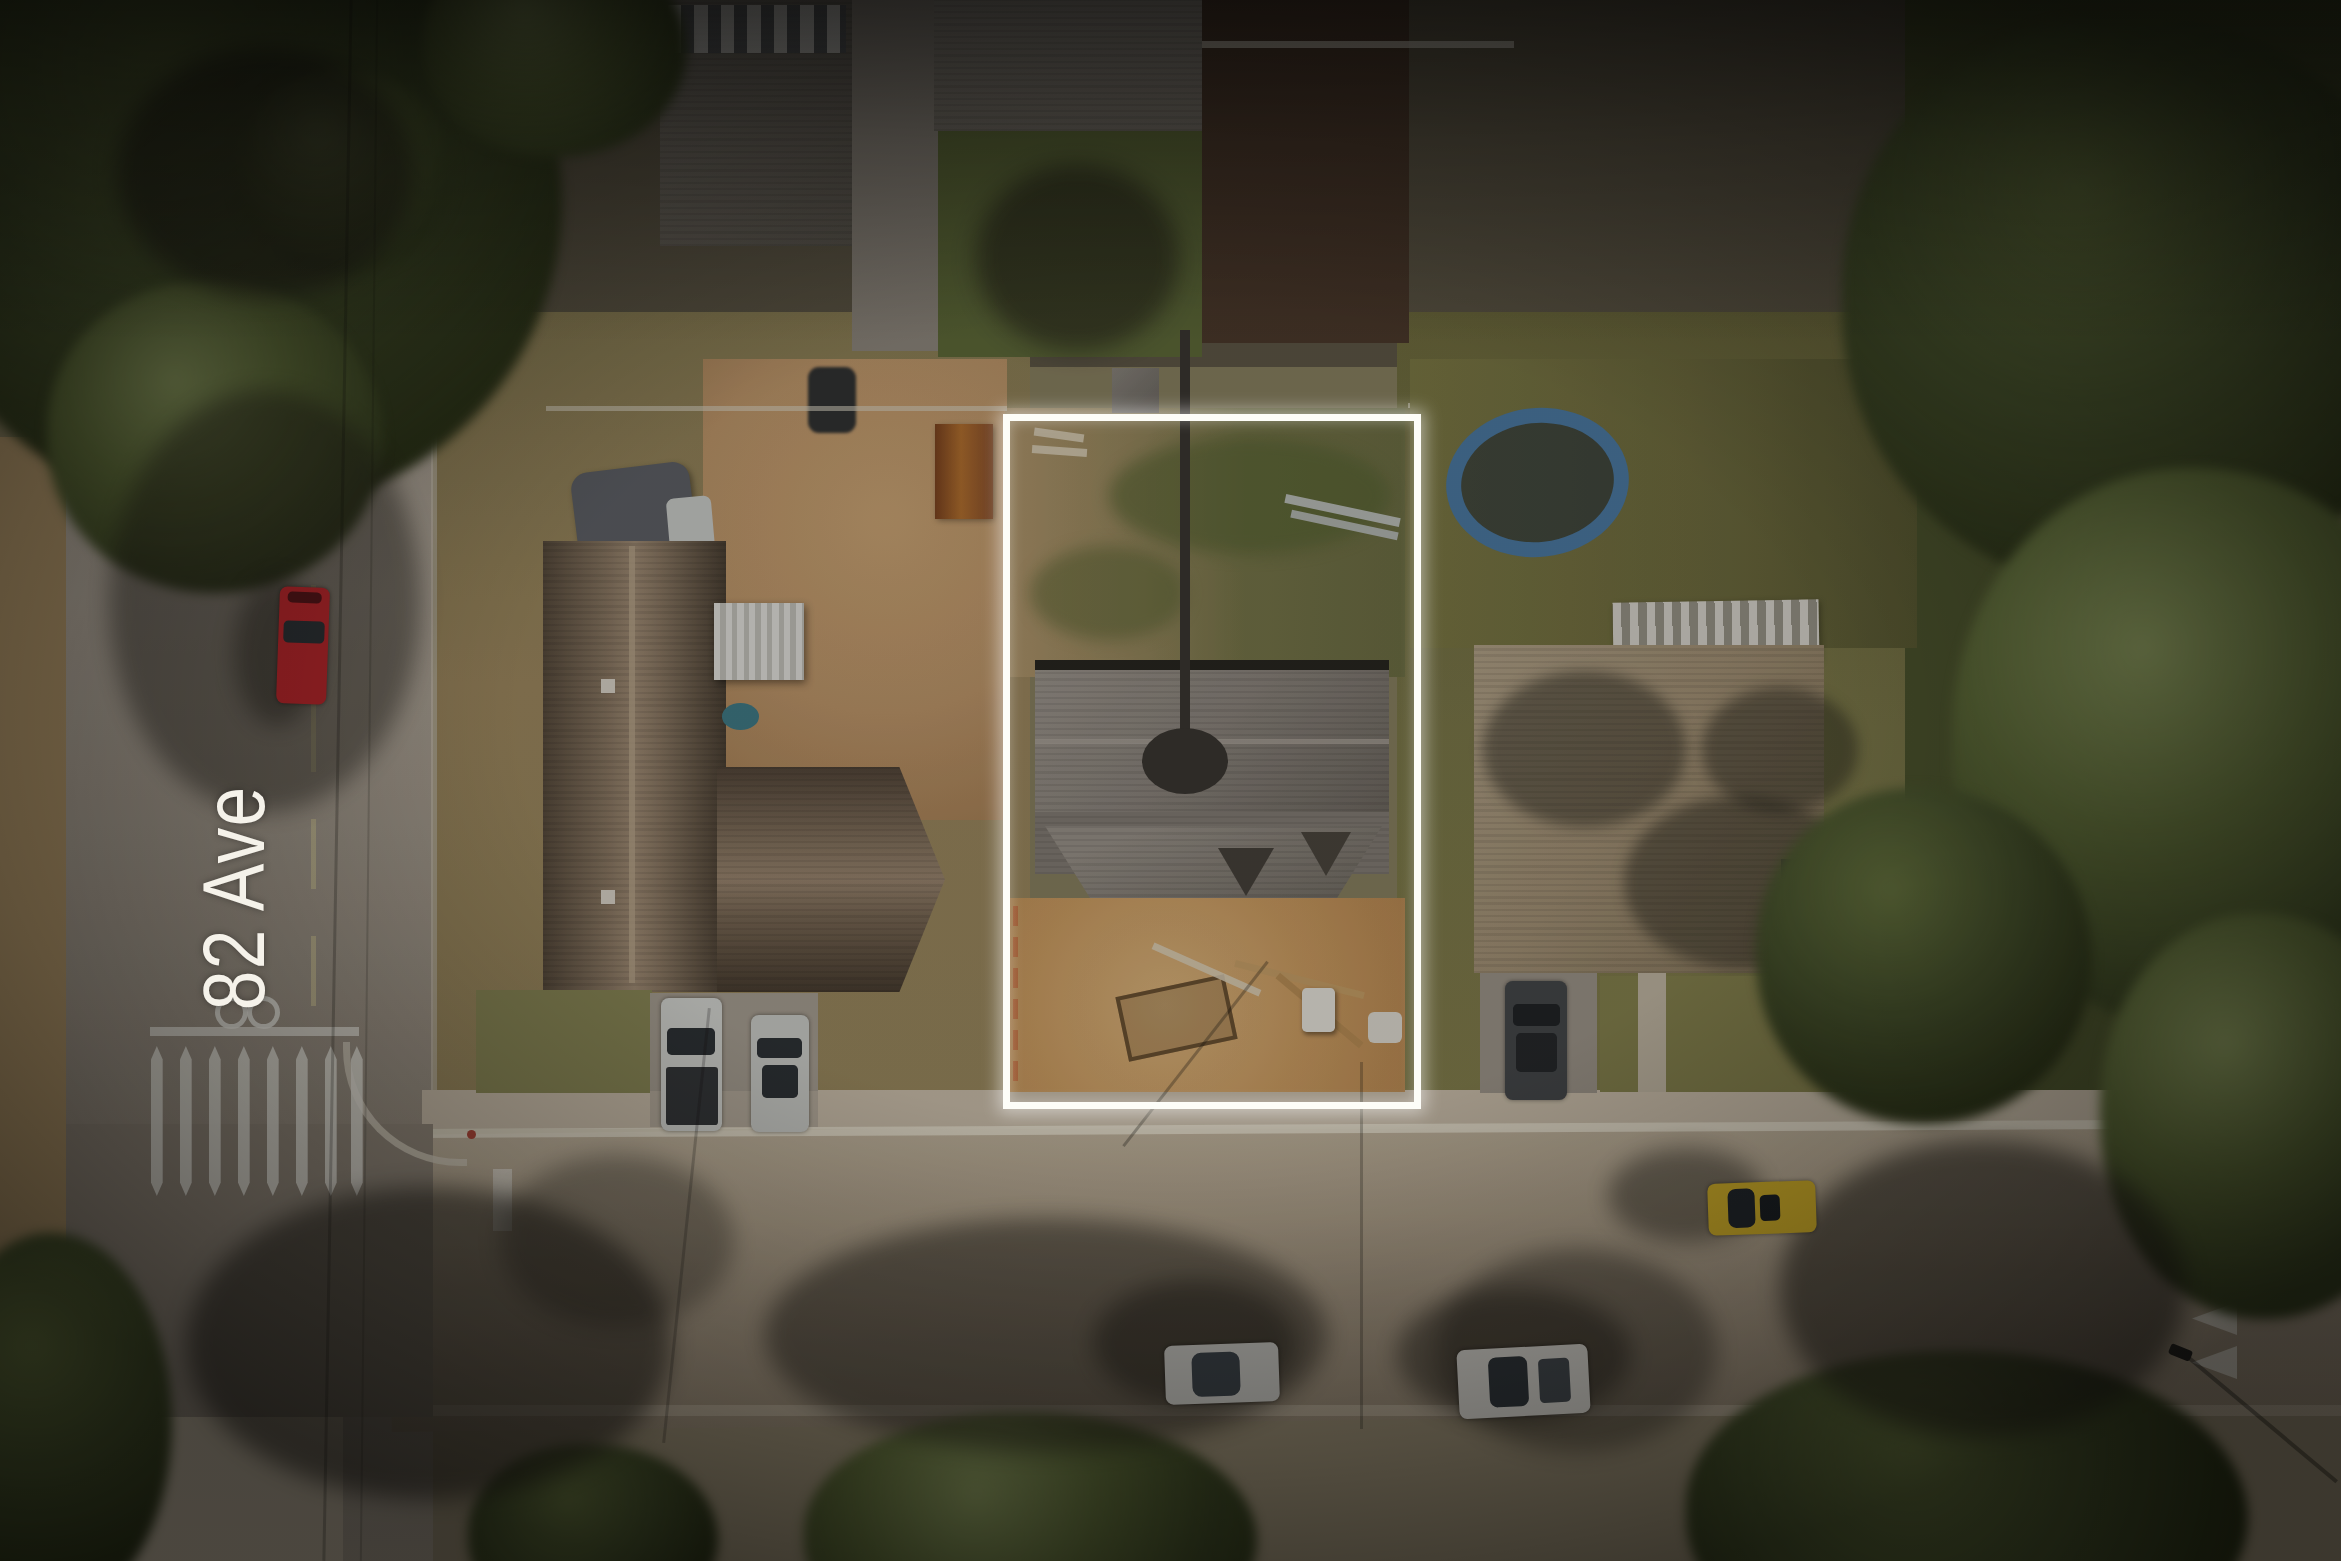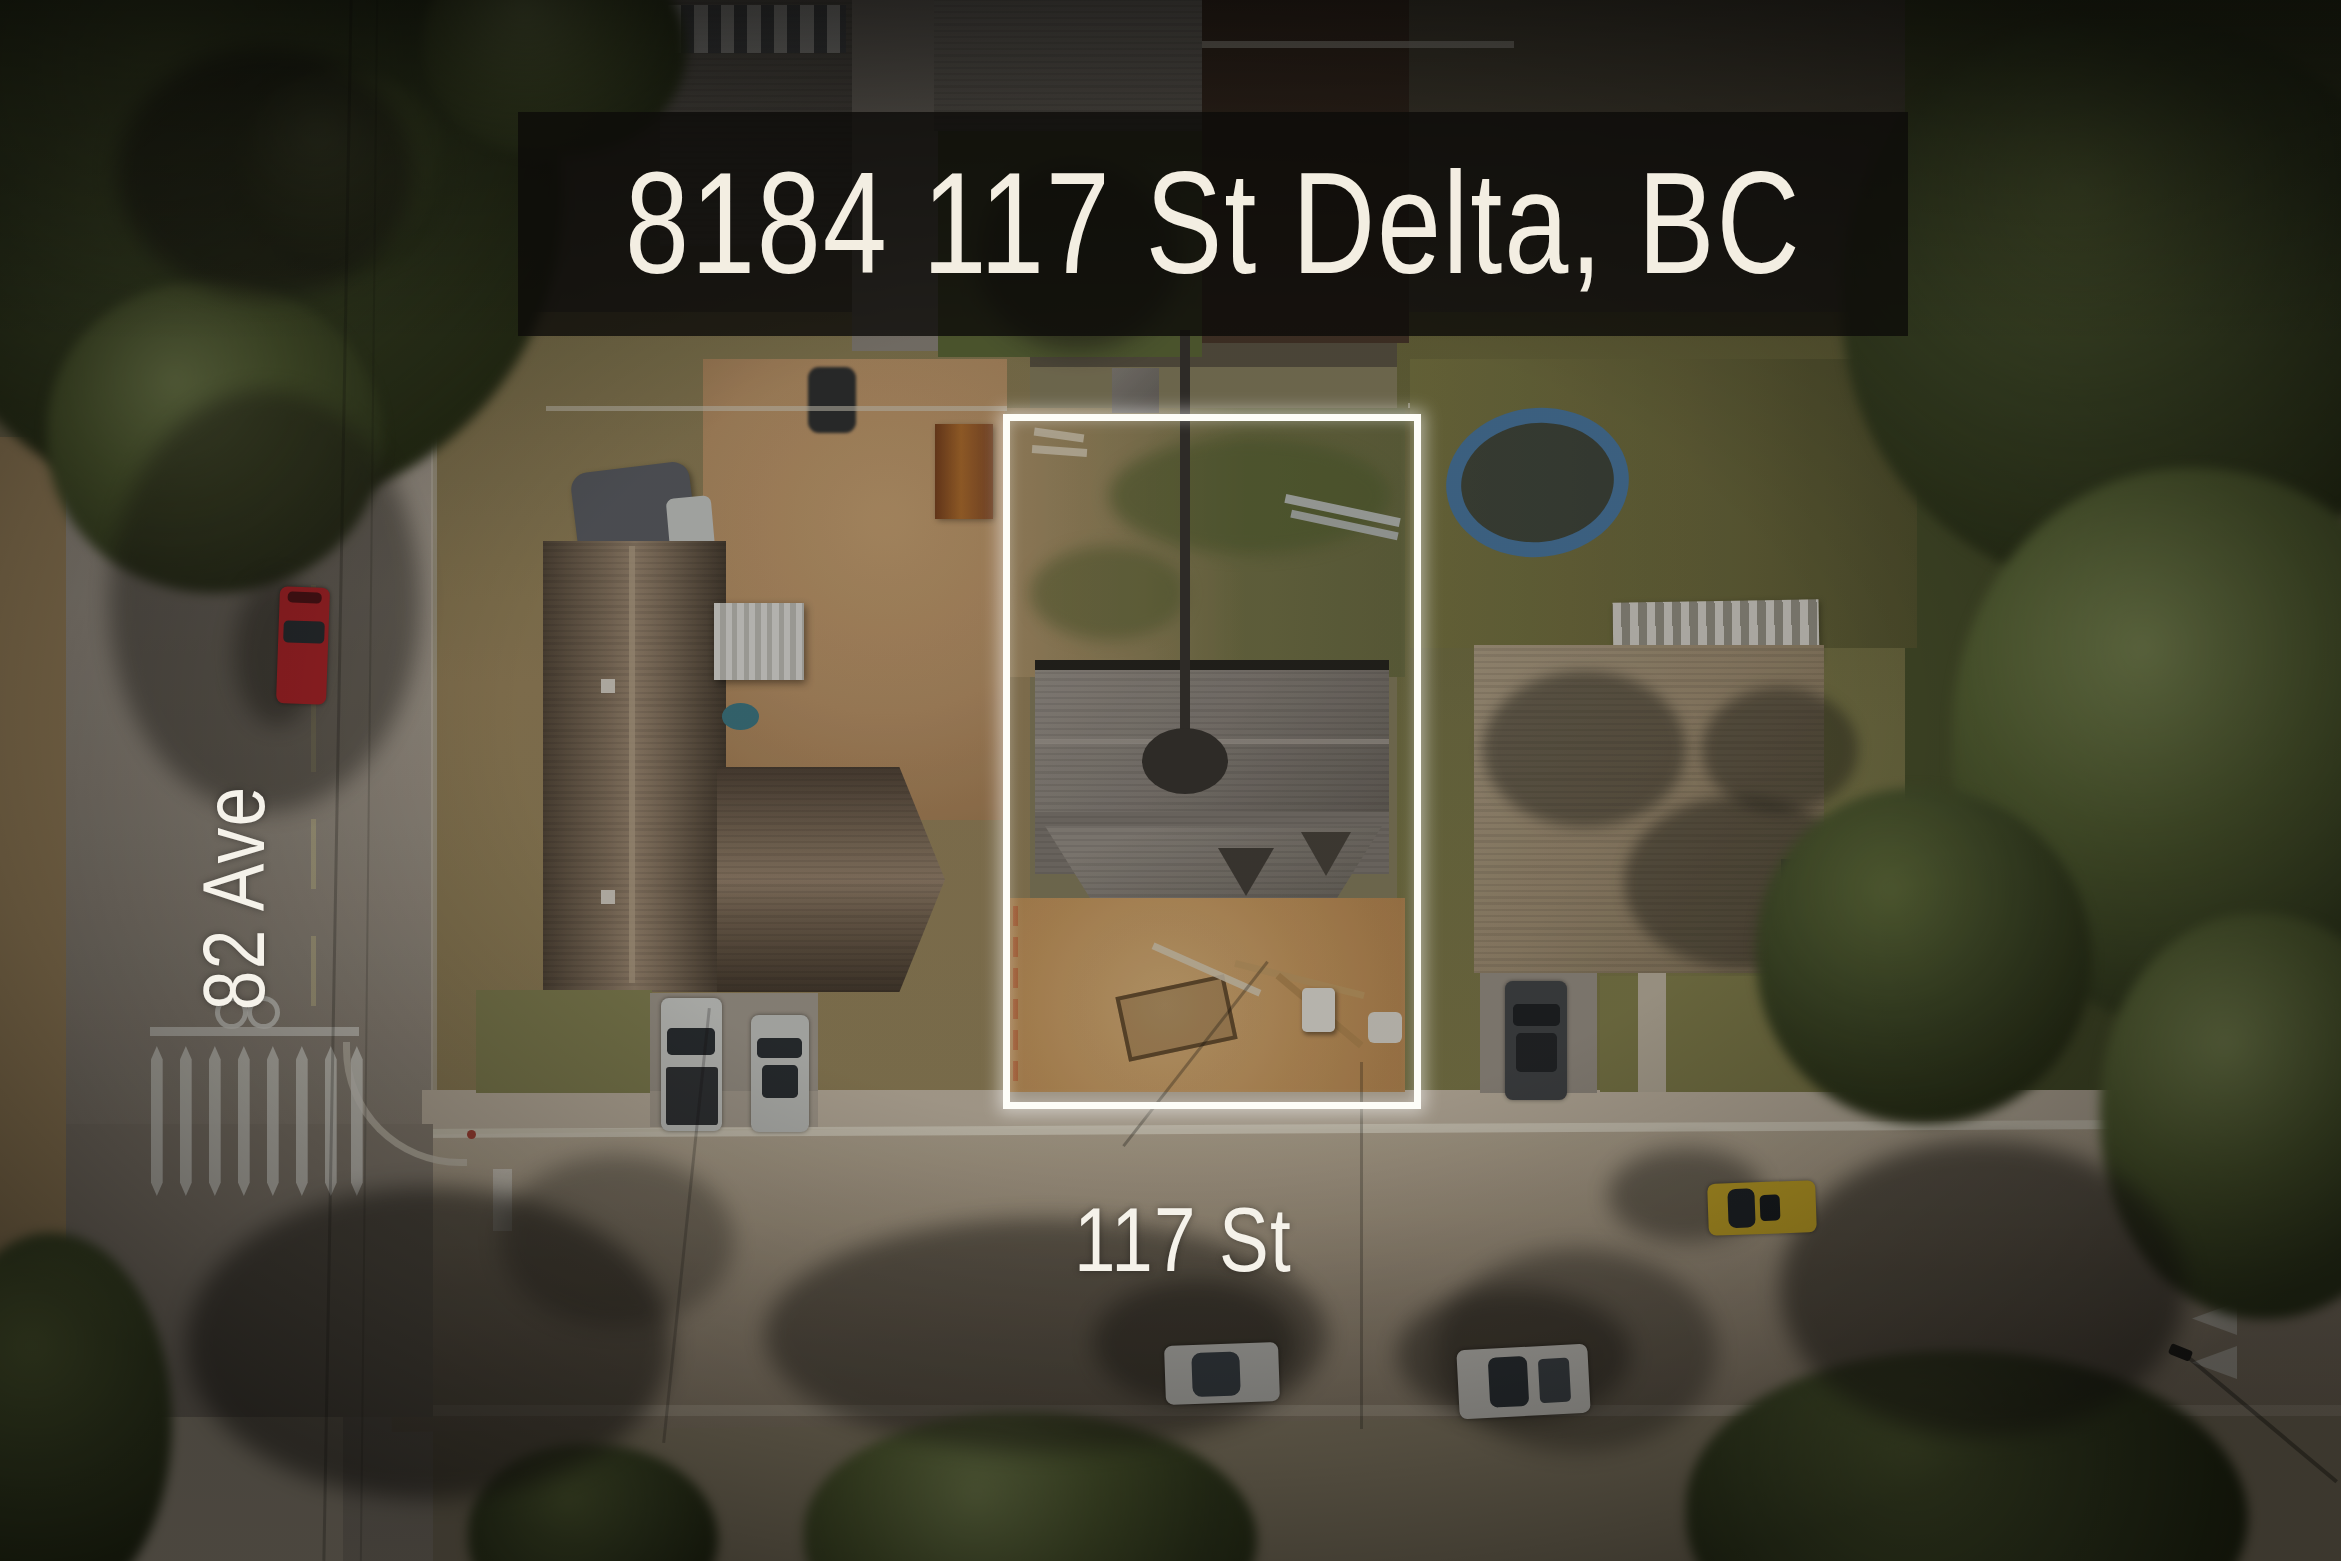--- a/index.html
+++ b/index.html
@@ -226,24 +226,18 @@
   <div class="pline" style="left:1360px;top:1062px;width:3.1px;height:367px;opacity:.5;"></div>
   <div class="pline" style="left:2186px;top:1358px;width:3.9px;height:195px;transform:rotate(-50deg);transform-origin:top left;opacity:.8;"></div>
   <div class="abs" style="left:2169px;top:1347px;width:23.4px;height:11px;background:#23221f;border-radius:3.1px;transform:rotate(22deg);"></div>
 
   <div class="abs" id="grade"></div>
   <div class="abs" id="vignette"></div>
 
   <div class="abs" id="pointer-line"></div>
   <div class="abs" id="pointer-dot"></div>
   <div class="abs" id="lot-outline"></div>
-  <div class="abs" id="banner">
-    <span class="txt">8184 117 St Delta, BC</span>
-  </div>
   <div class="abs street-label" style="left:70px;top:816px;width:328px;height:164px;transform:rotate(-90deg);">
     <span style="font-size:87px;transform:scaleX(.82);white-space:nowrap;">82 Ave</span>
   </div>
-  <div class="abs street-label" style="left:1007px;top:1185px;width:351px;height:109px;">
-    <span style="font-size:91px;transform:scaleX(.82);white-space:nowrap;">117 St</span>
-  </div>
 
 </div>
 
 
 </body></html>

